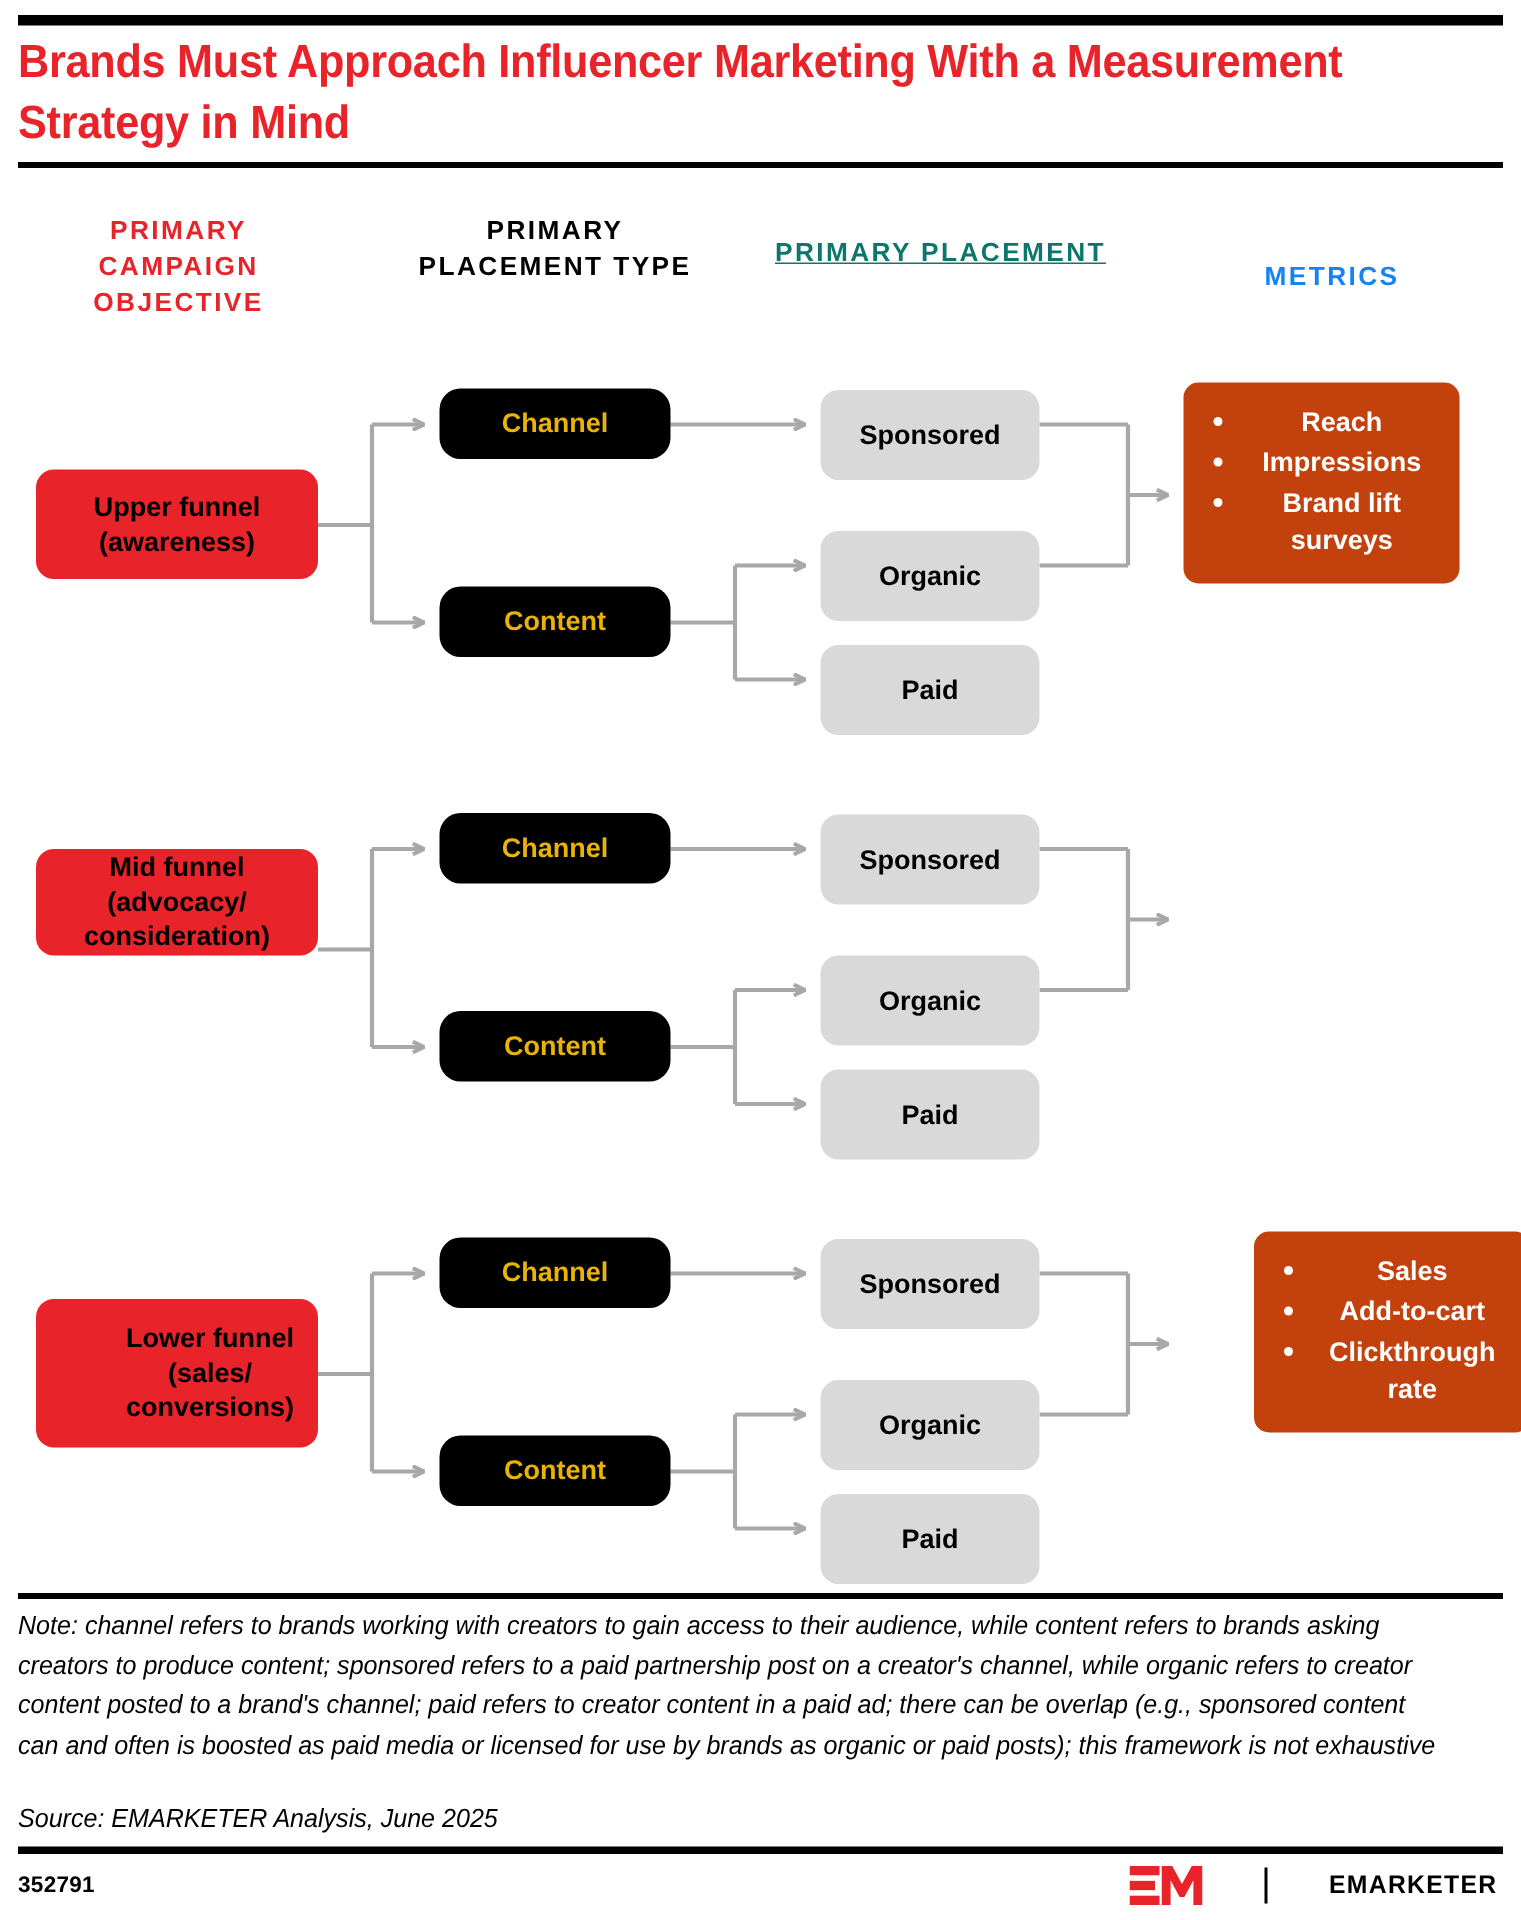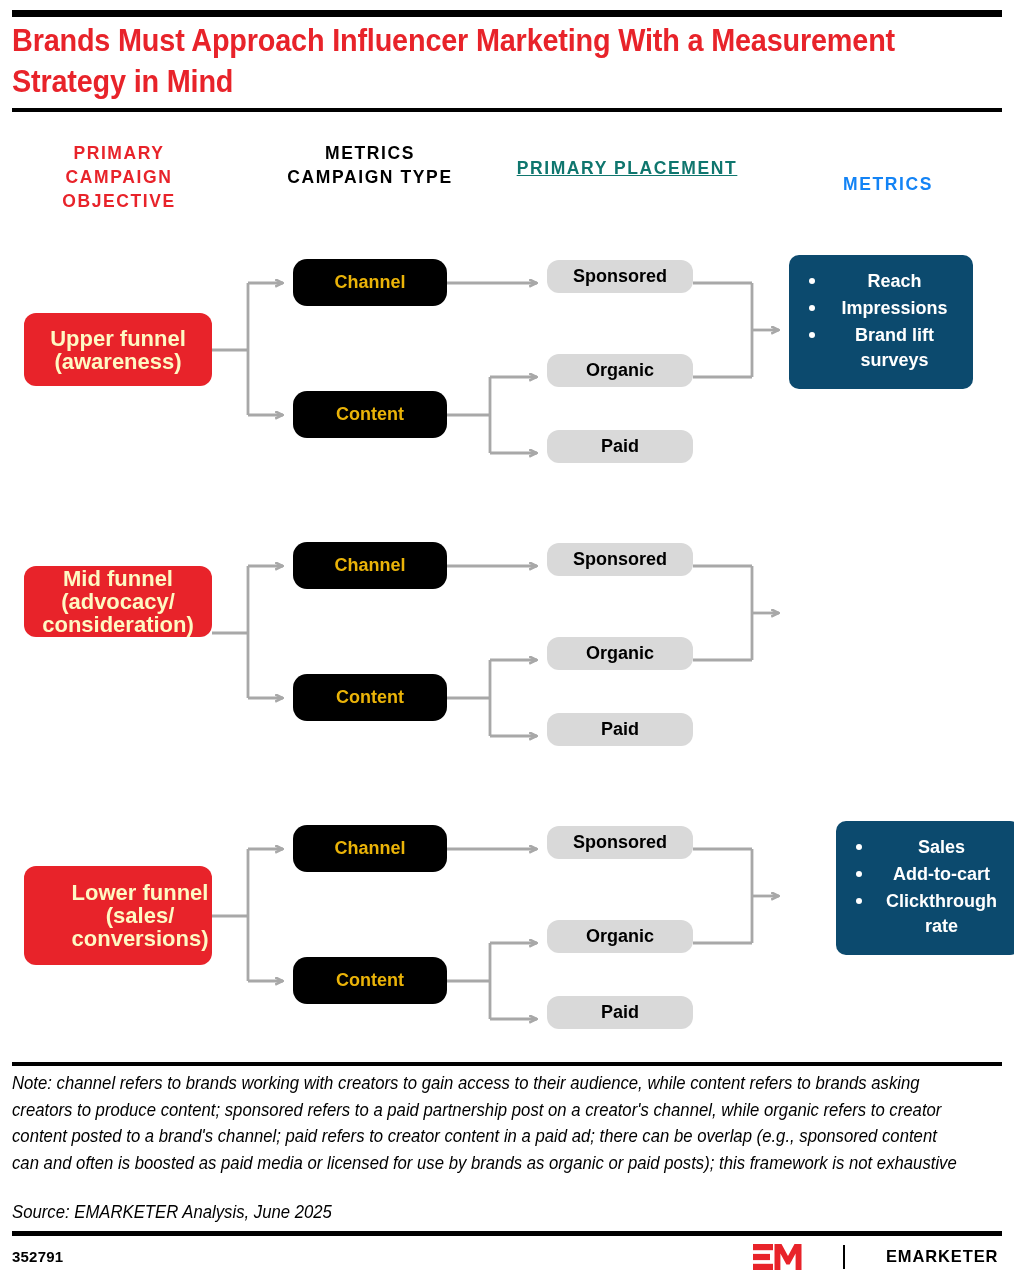--- a/index.html
+++ b/index.html
@@ -60,39 +60,39 @@
     position: absolute;
     display: flex;
     align-items: center;
     justify-content: center;
     text-align: center;
     font-weight: bold;
     line-height: 23px;
   }
 
   .objective {
-    background: #E8232A; color: #fef9c3;
+    background: #E8232A; color: #000000;
     border-radius: 12px;
-    font-size: 22px;
+    font-size: 18px;
     left: 24px; width: 188px;
   }
   .ctype {
     background: #000000; color: #eab308;
     border-radius: 14px;
     font-size: 18px;
     left: 293px; width: 154px; height: 47px;
   }
   .placement {
     background: #D9D9D9; color: #000;
     border-radius: 12px;
     font-size: 18px;
-    left: 547px; width: 146px; height: 33px;
+    left: 547px; width: 146px; height: 60px;
   }
   .metrics {
-    background: #0c4a6e; color: #fff;
+    background: #c2410c; color: #fff;
     border-radius: 10px;
     left: 789px; width: 184px;
     display: block;
     padding: 14px 10px 14px 14px;
   }
   .metrics ul { list-style: none; }
   .metrics li {
     position: relative;
     padding-left: 23px;
     font-size: 18px;
@@ -162,21 +162,21 @@
 </head>
 <body>
 
 <div class="page">
 
   <div class="rule-top"></div>
   <h1 class="title">Brands Must Approach Influencer Marketing With a Measurement Strategy in Mind</h1>
   <div class="rule-under-title"></div>
 
   <div class="colhead" id="ch0">PRIMARY CAMPAIGN OBJECTIVE</div>
-  <div class="colhead" id="ch1">METRICS CAMPAIGN TYPE</div>
+  <div class="colhead" id="ch1">PRIMARY PLACEMENT TYPE</div>
   <div class="colhead" id="ch2">PRIMARY PLACEMENT</div>
   <div class="colhead" id="ch3">METRICS</div>
 
   <div class="flow">
 
     <svg class="connectors" width="1014" height="824">
       <defs>
         <marker id="ah" markerWidth="9" markerHeight="9" refX="8.4" refY="4.5" orient="auto" markerUnits="userSpaceOnUse">
           <path d="M0.6,0.9 L8.2,4.5 L0.6,8.1" fill="none" stroke="#A8A8A8" stroke-width="2.6" stroke-linecap="butt" stroke-linejoin="miter"></path>
         </marker>

